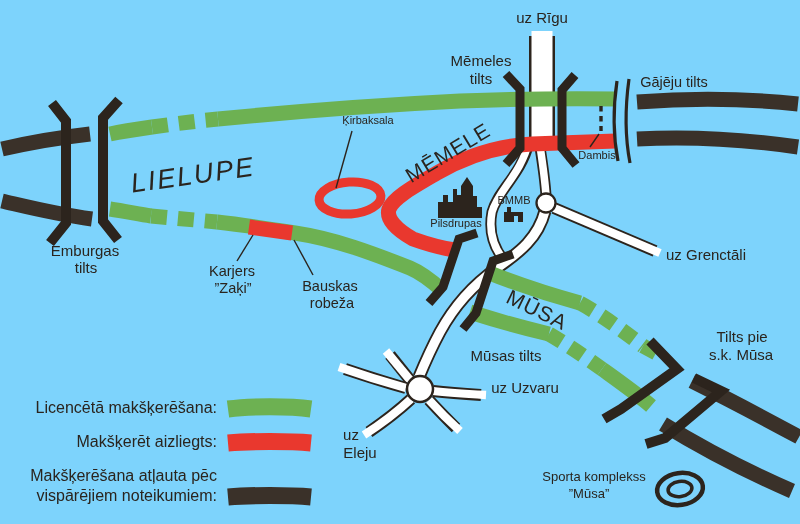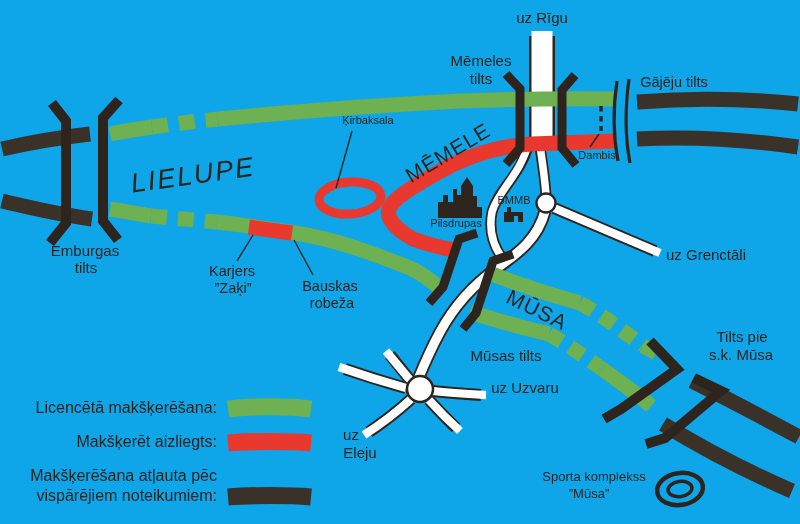--- a/index.html
+++ b/index.html
@@ -1,16 +1,16 @@
 <!DOCTYPE html>
 <html><head>
 <meta charset="utf-8">
 <style>
   html,body{margin:0;padding:0;background:#ffffff;}
-  .stage{position:relative;width:800px;height:524px;background:#0ea5e9;overflow:hidden;}
+  .stage{position:relative;width:800px;height:524px;background:#7dd3fc;overflow:hidden;}
   svg{display:block;}
   text{font-family:"Liberation Sans", sans-serif;fill:#2A241E;}
   .lbl{font-size:14.5px;}
   .lbl15{font-size:15px;}
   .sm{font-size:11px;}
   .river-name{font-size:21px;letter-spacing:1px;}
   .river-name-big{font-size:27px;font-style:italic;letter-spacing:2px;}
   .legend-t{font-size:16px;}
   .mid{text-anchor:middle;}
   .start{text-anchor:start;}

